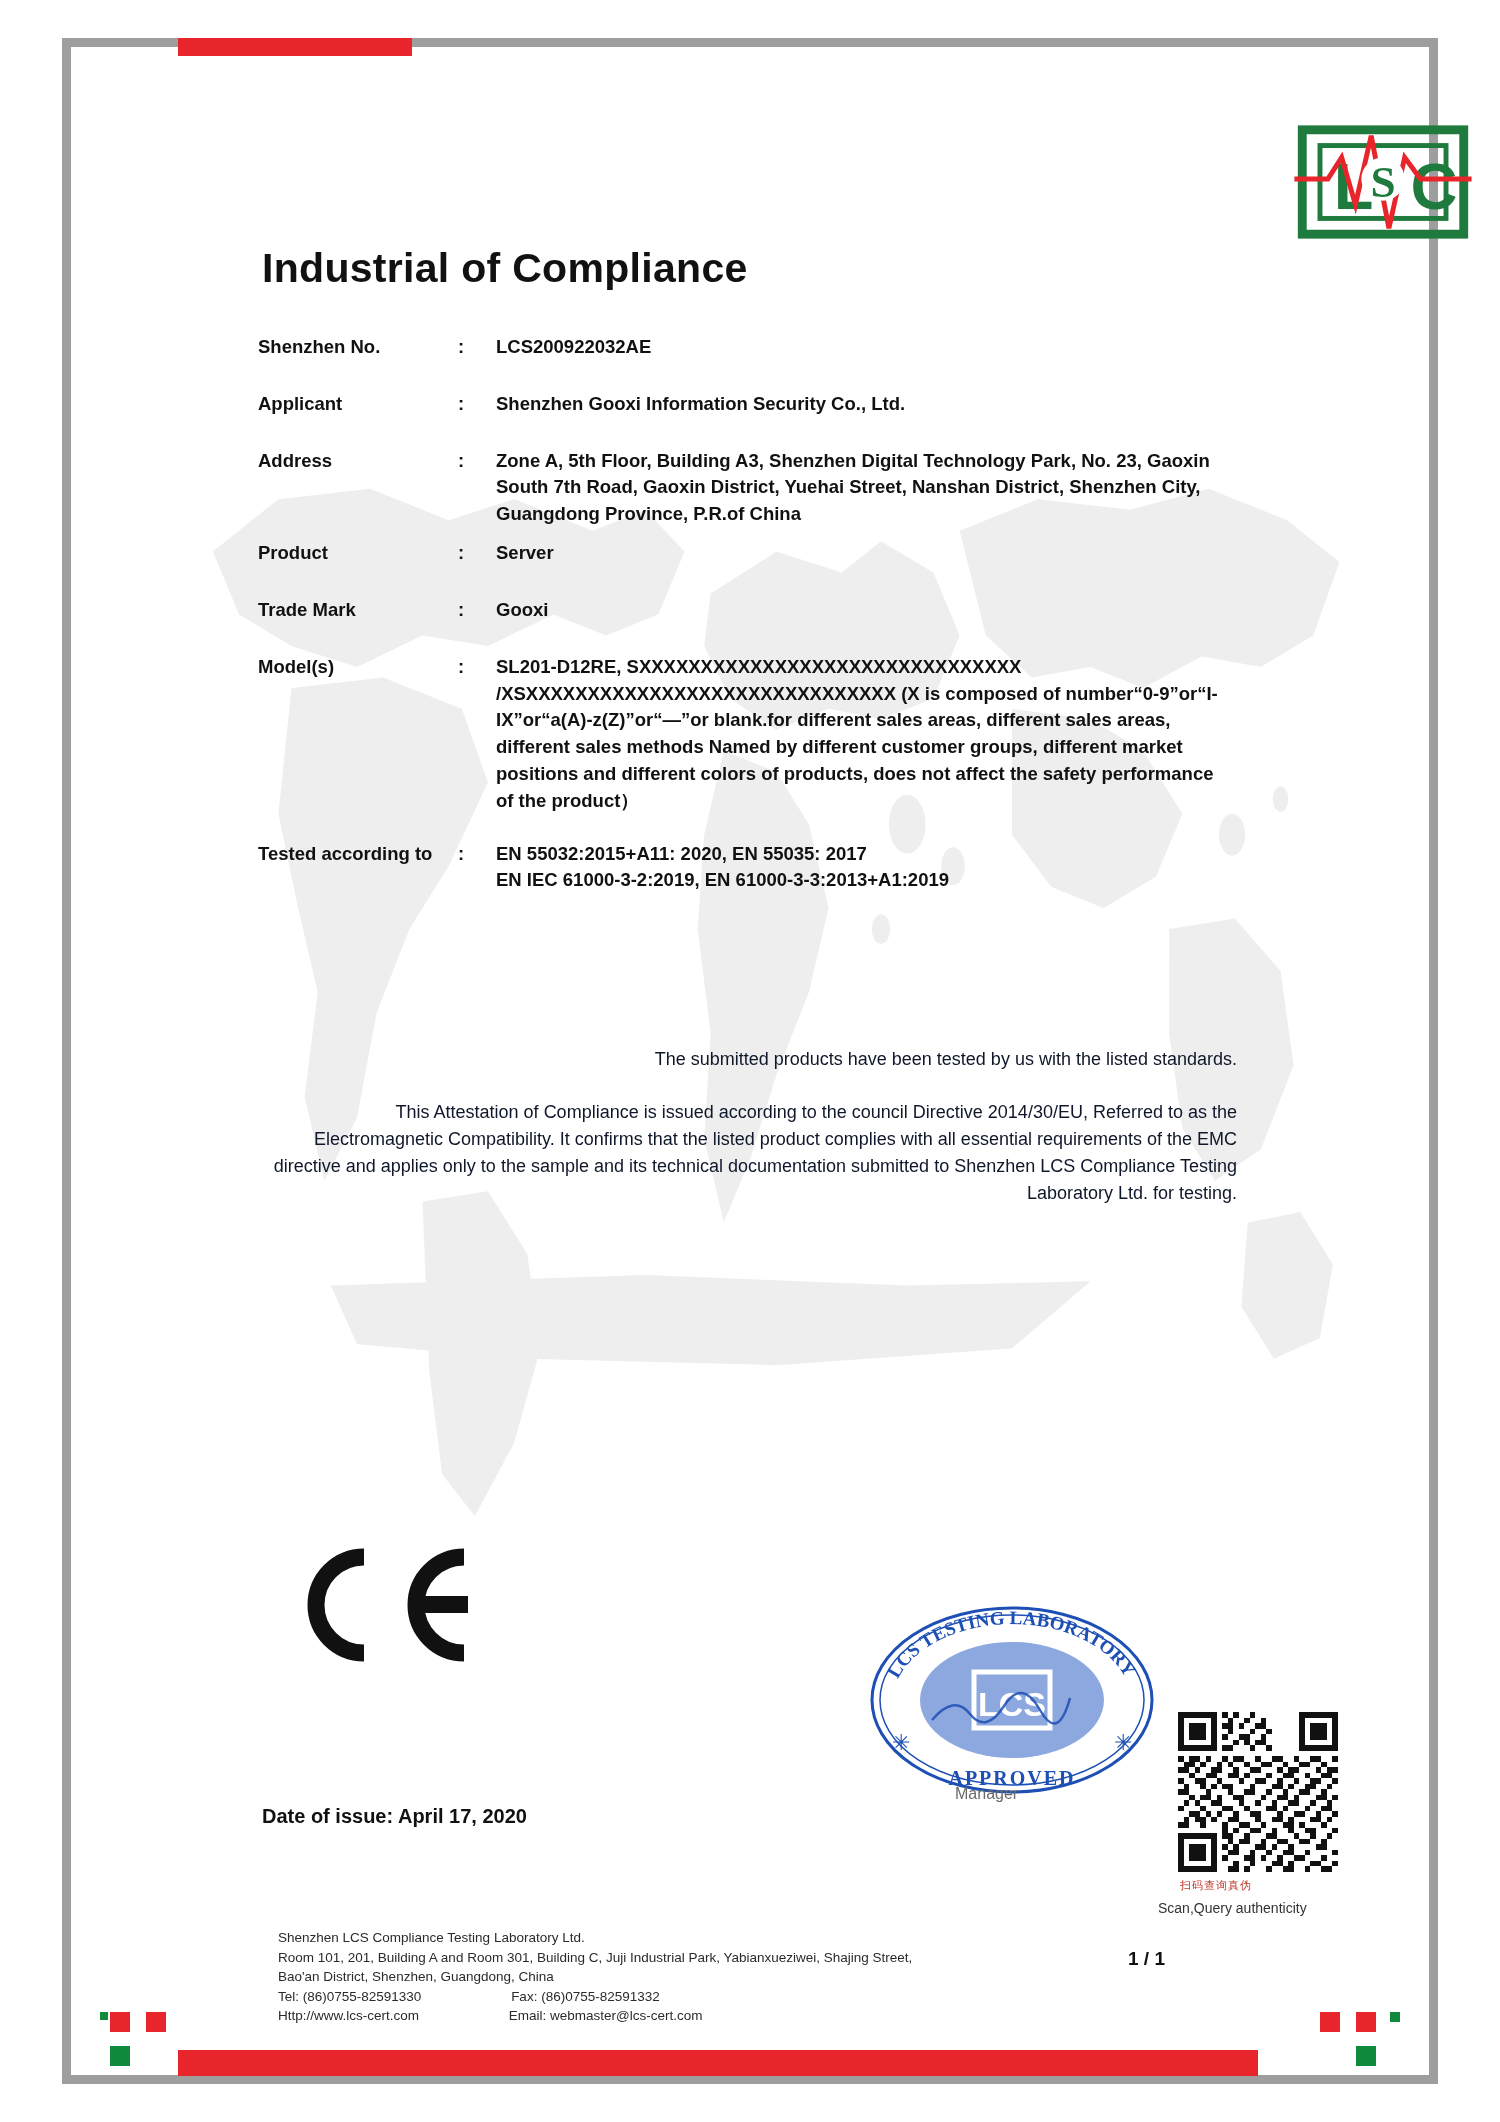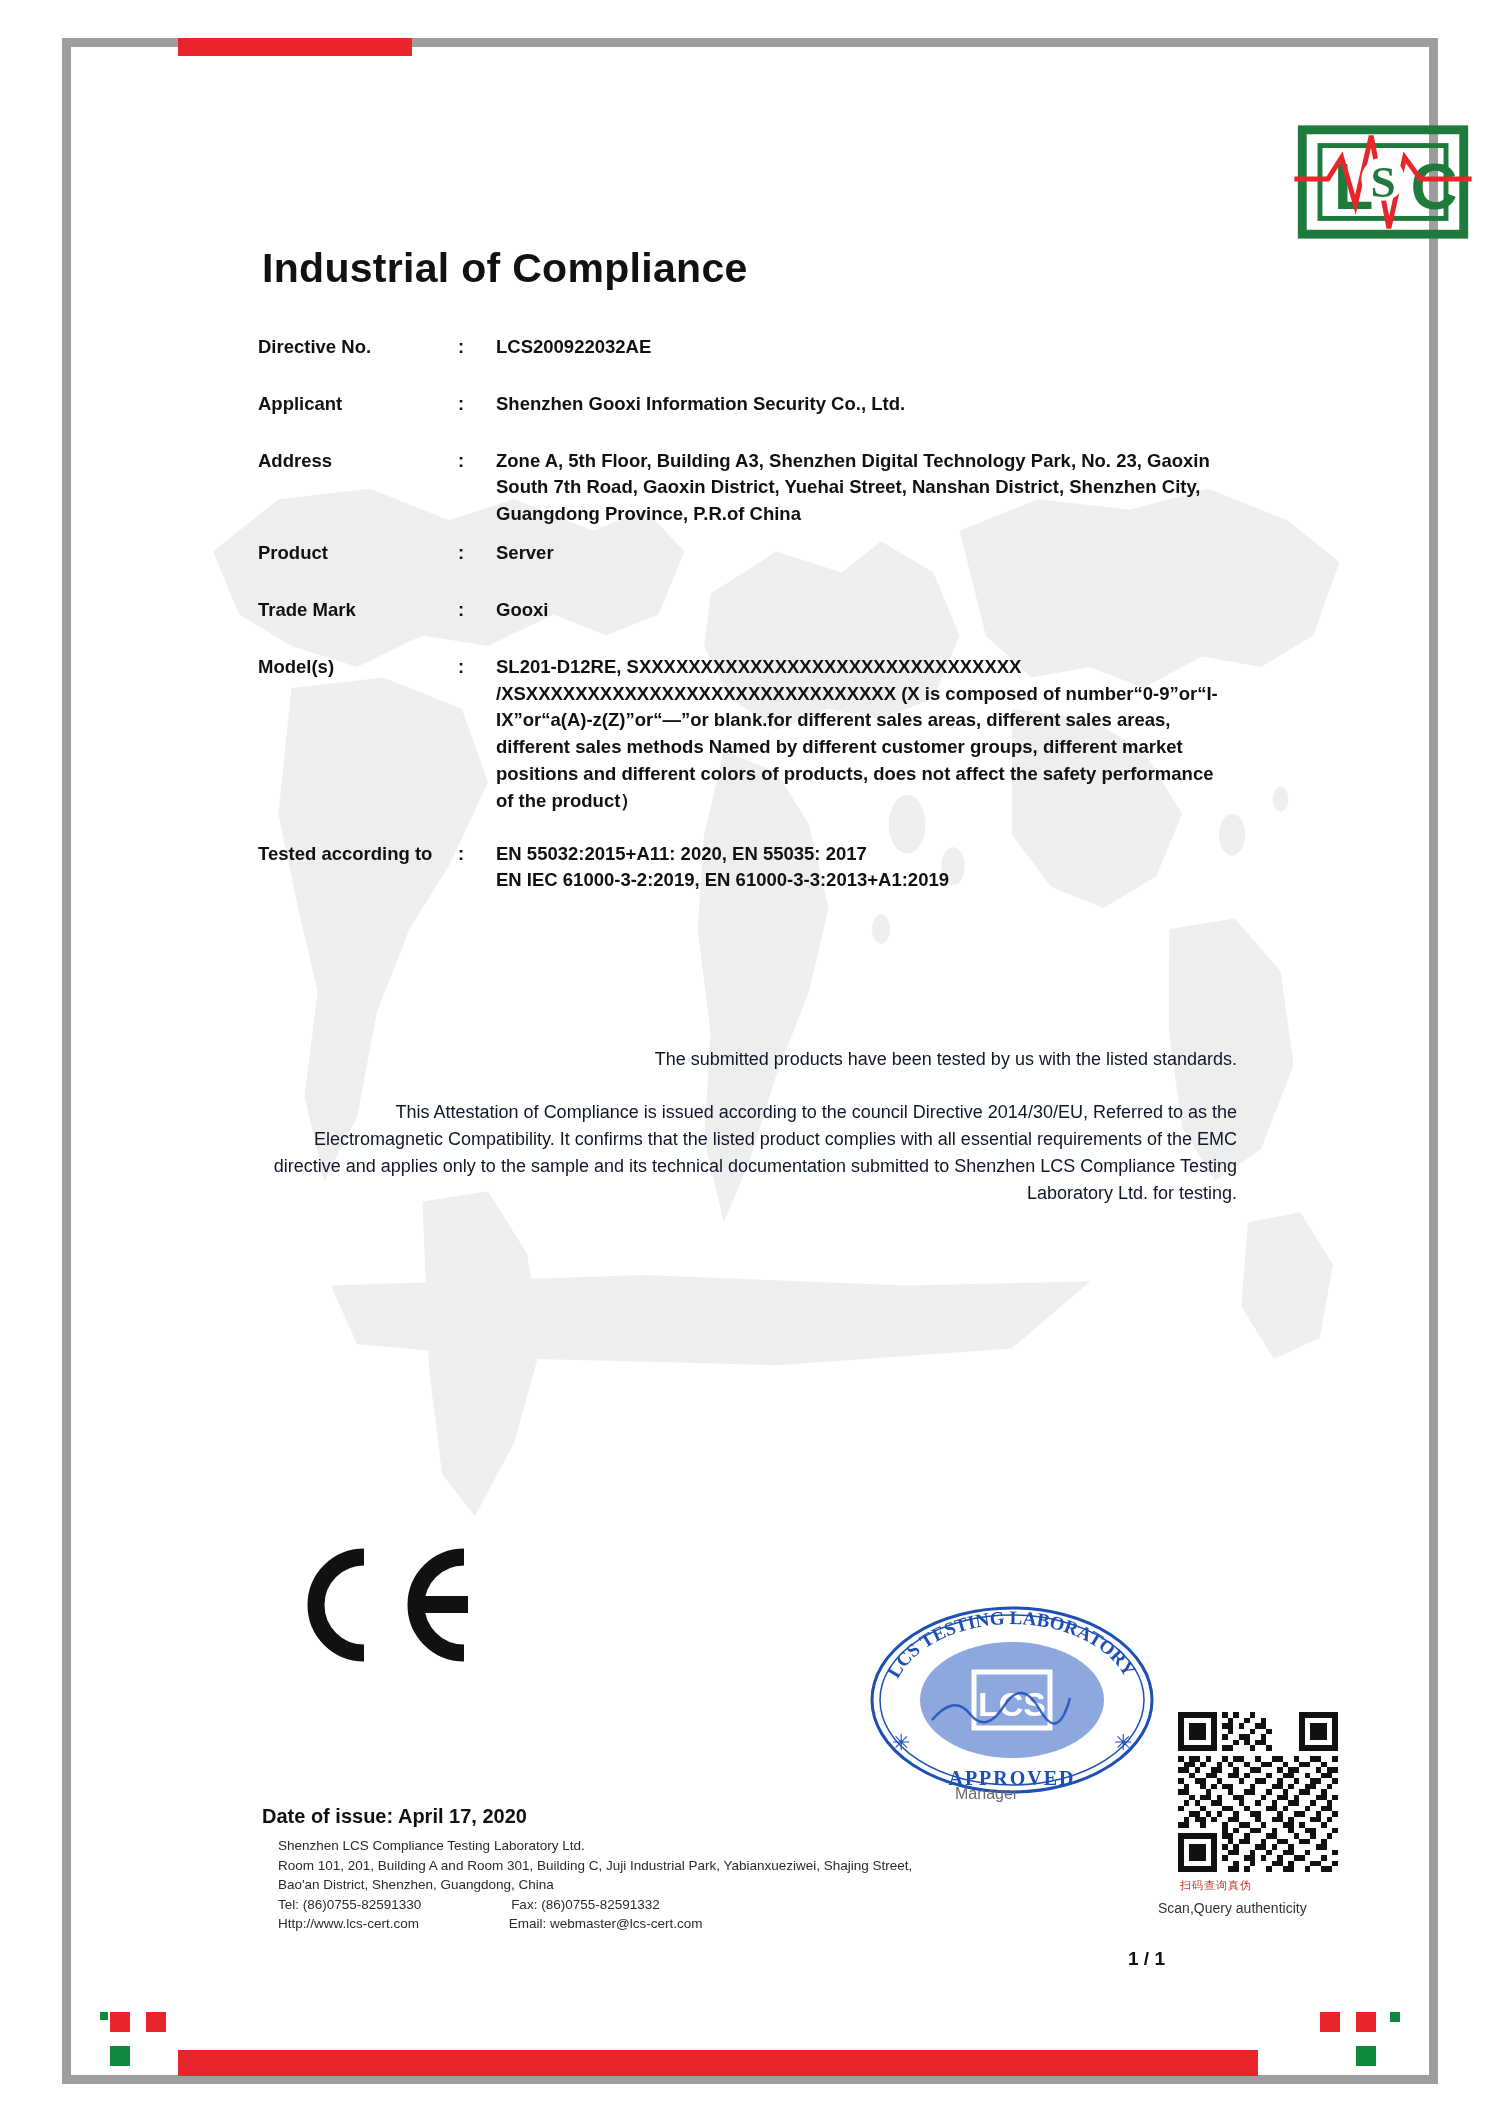--- a/index.html
+++ b/index.html
@@ -179,21 +179,21 @@
     top: 1805px;
     font-size: 20px;
     font-weight: bold;
     color: #111;
   }
 
   
   .footer {
     position: absolute;
     left: 278px;
-    top: 1836px;
+    top: 1928px;
     width: 960px;
     font-size: 13.5px;
     line-height: 1.45;
     color: #2b2b2b;
   }
   .footer .row { display: block; }
   .footer .col2 { display: inline-block; margin-left: 86px; }
   .pageno {
     position: absolute;
     left: 1128px;
@@ -252,21 +252,21 @@
     <text x="90" y="80" text-anchor="middle" font-family="Liberation Serif, serif" font-size="46" font-weight="bold" fill="#1f7a3d">S</text>
   </svg>
 
   <div class="content">
 
     <h1 class="title">Industrial of Compliance</h1>
 
     <table class="fields">
       <tbody>
           <tr>
-        <td class="label">Directive No.</td>
+        <td class="label">Shenzhen No.</td>
         <td class="colon">:</td>
         <td class="value">LCS200922032AE</td>
       </tr>
       <tr>
         <td class="label">Applicant</td>
         <td class="colon">:</td>
         <td class="value">Shenzhen Gooxi Information Security Co., Ltd.</td>
       </tr>
       <tr class="tight">
         <td class="label">Address</td>

